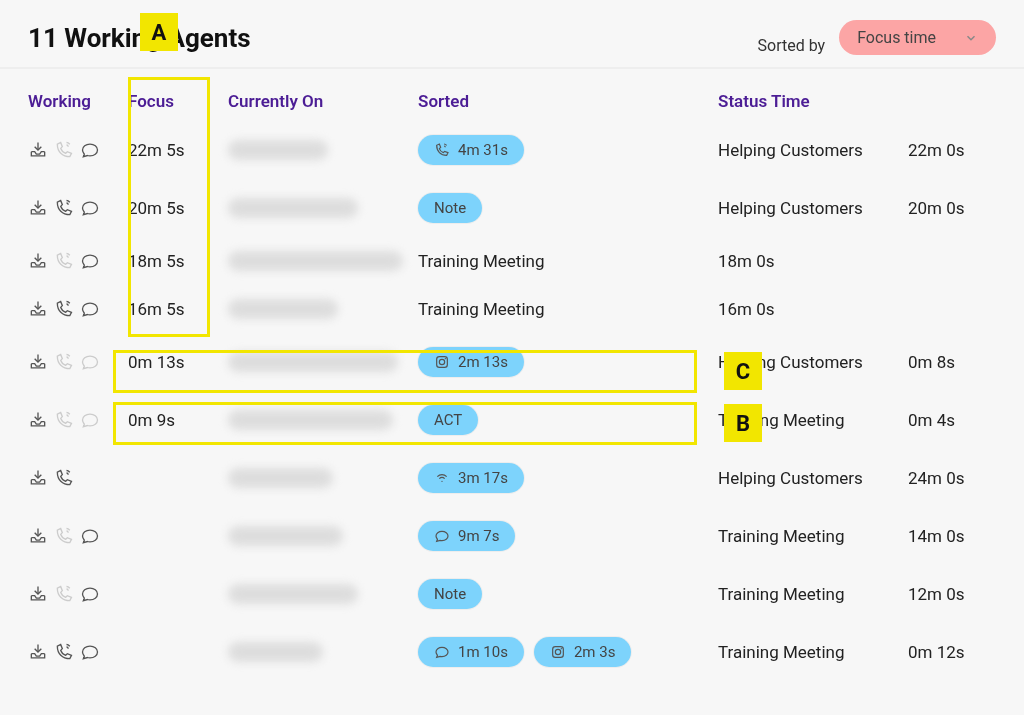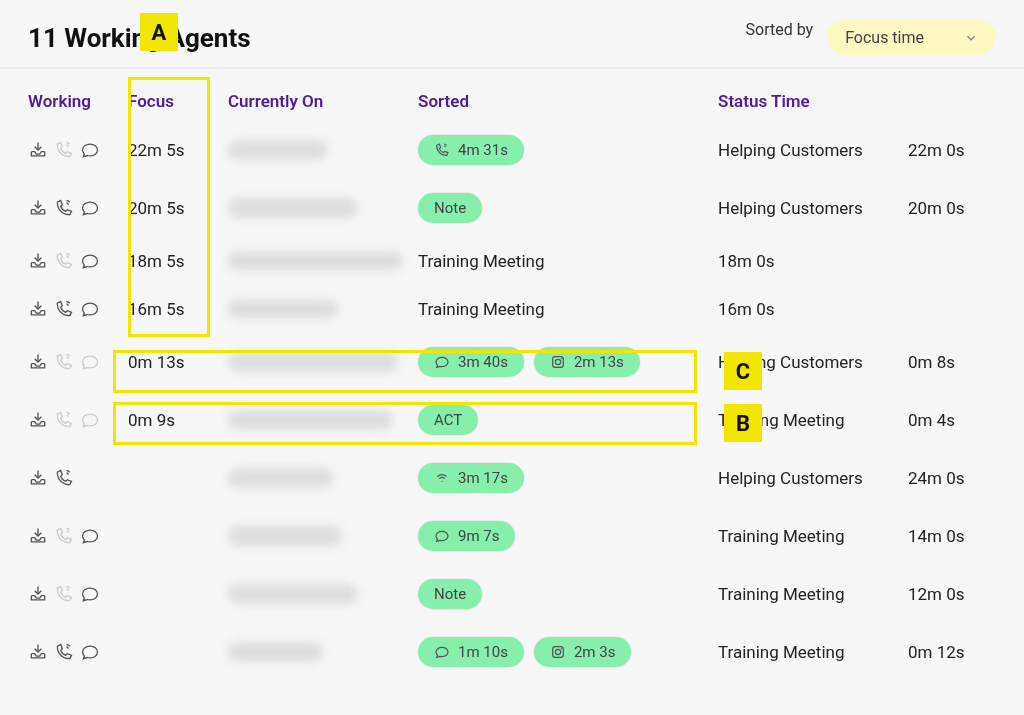--- a/index.html
+++ b/index.html
@@ -19,32 +19,32 @@
     padding: 20px 28px 12px 28px;
     border-bottom: 2px solid #eee;
   }
   .title {
     font-size: 26px;
     font-weight: 700;
     color: #111;
   }
   .sort-group {
     display: flex;
-    align-items: flex-start;
+    align-items: flex-end;
     gap: 14px;
   }
   .sort-label {
     font-size: 16px;
     color: #333;
   }
   .sort-select {
     display: flex;
     align-items: center;
-    gap: 40px;
-    background: #fef9c3;
+    gap: 28px;
+    background: #fca5a5;
     border-radius: 22px;
     padding: 8px 18px;
     font-size: 16px;
     color: #444;
     cursor: pointer;
   }
   .chevron-down {
     width: 14px; height: 14px;
   }
   .table {
@@ -86,21 +86,21 @@
     filter: blur(4px);
   }
   .currently-cell {
     display: flex;
     gap: 10px;
   }
   .chip {
     display: inline-flex;
     align-items: center;
     gap: 8px;
-    background: #86efac;
+    background: #7dd3fc;
     border-radius: 20px;
     padding: 6px 16px;
     font-size: 15px;
     color: #444;
     box-shadow: 0 0 0 1px rgba(0,0,0,0.04);
   }
   .chip .ic { width: 16px; height: 16px; stroke-width: 1.8; }
   
   .hl {
     position: absolute;
@@ -274,26 +274,20 @@
             <path d="M21 12c0 4-4 7-9 7-1 0-2 0-3-.4L4 20l1.2-3C4.4 15.7 3 14 3 12c0-4 4-7 9-7s9 3 9 7z"></path>
           </svg>
         </div>
     <div>0m 13s</div>
     <div>
           <div class="blur-name" style="width:170px"></div>
         </div>
     <div class="currently-cell">
           <span class="chip">
             <svg class="ic" viewBox="0 0 24 24">
-              <path d="M21 12c0 4-4 7-9 7-1 0-2 0-3-.4L4 20l1.2-3C4.4 15.7 3 14 3 12c0-4 4-7 9-7s9 3 9 7z"></path>
-            </svg>
-            <span>3m 40s</span>
-          </span>
-          <span class="chip">
-            <svg class="ic" viewBox="0 0 24 24">
               <rect x="4" y="4" width="16" height="16" rx="4"></rect>
               <circle cx="12" cy="12" r="4"></circle>
               <circle cx="17" cy="7" r="1" fill="#555" stroke="none"></circle>
             </svg>
             <span>2m 13s</span>
           </span>
         </div>
     <div>Helping Customers</div>
     <div>0m 8s</div>
   </div>

